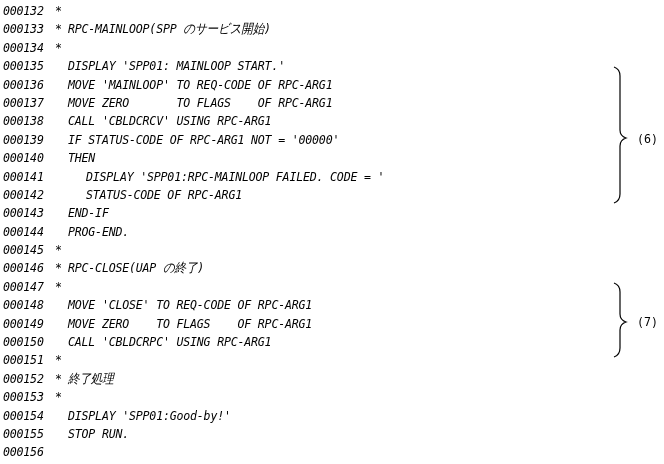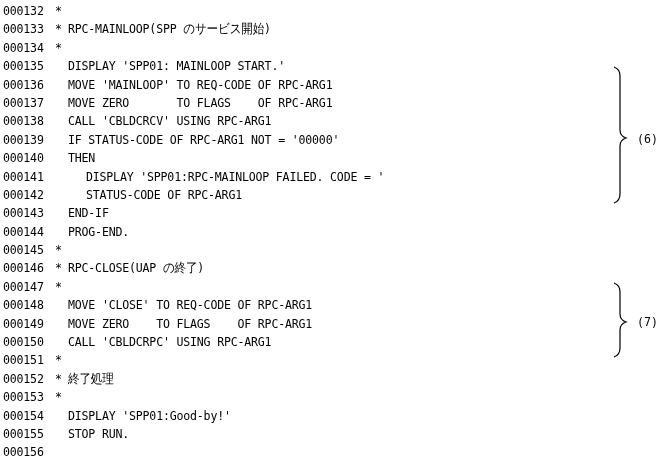--- a/index.html
+++ b/index.html
@@ -13,20 +13,21 @@
       position: relative;
       overflow: hidden;
       color: #000000;
       font-family: "DejaVu Sans Mono", "Liberation Mono", monospace;
     }
     .listing {
       position: absolute;
       left: 3px;
       top: 2px;
       width: 600px;
+      font-style: italic;
     }
     .line {
       position: relative;
       height: 18.4px;
       line-height: 18.4px;
       font-size: 11.6px;
       white-space: pre;
       letter-spacing: -0.2px;
       transform: scaleY(1.12);
       transform-origin: left center;

